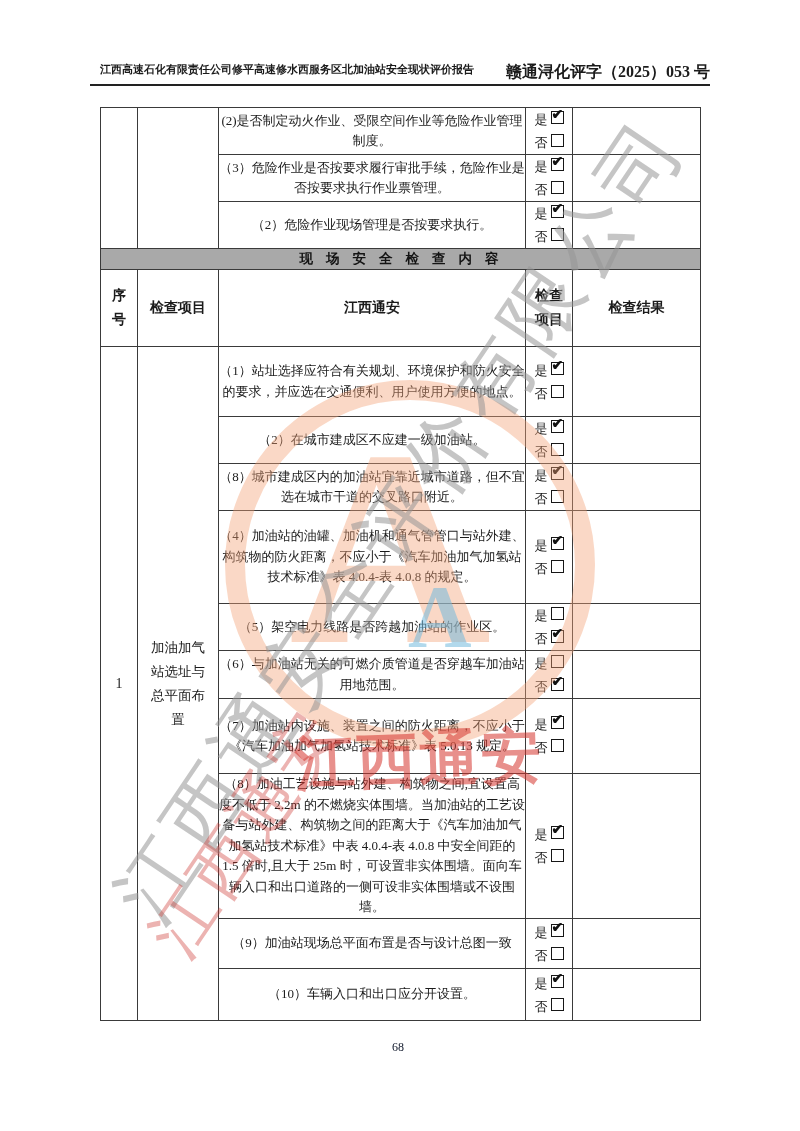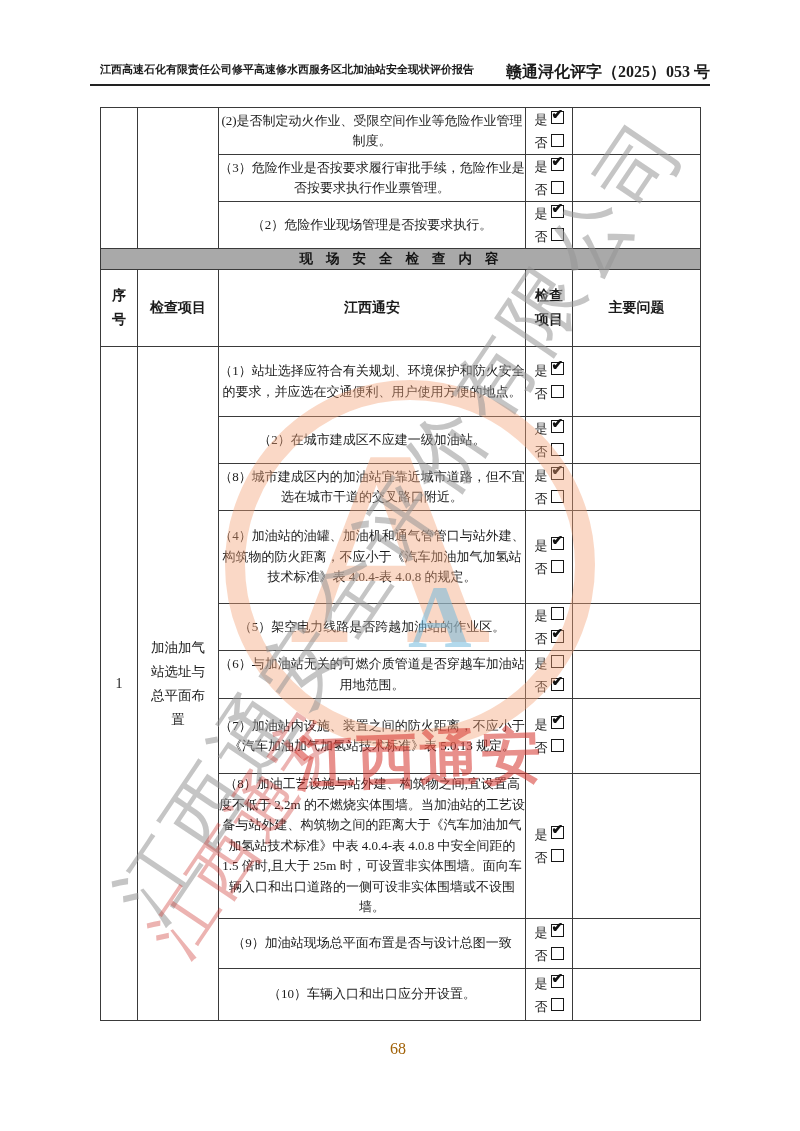--- a/index.html
+++ b/index.html
@@ -47,21 +47,21 @@
   .wm-blue{left:408px;top:572px;font-size:88px;line-height:90px;font-weight:bold;
            color:rgba(115,185,220,0.55);}
   .wm-gray{left:-100px;top:478px;width:1000px;text-align:center;font-size:80px;line-height:84px;
            letter-spacing:6px;color:rgba(150,150,150,0.55);transform:rotate(-56deg);}
   .wm-red-diag{left:40px;top:798px;width:410px;text-align:center;font-size:66px;line-height:70px;
            letter-spacing:4px;color:rgba(205,55,50,0.38);transform:rotate(-56deg);}
   .wm-red-h{left:295px;top:728px;font-size:60px;line-height:64px;font-weight:bold;letter-spacing:2px;
            color:rgba(213,52,46,0.55);transform:rotate(-2deg);}
 
   
-  .page-num{position:absolute;left:0;right:4px;top:1040px;text-align:center;font-size:16px;color:#a16207;}
+  .page-num{position:absolute;left:0;right:4px;top:1040px;text-align:center;font-size:12px;color:#0f172a;}
 </style>
 </head>
 <body>
 
 <div class="page">
 
   <div class="doc-header">
     <span class="hl">江西高速石化有限责任公司修平高速修水西服务区北加油站安全现状评价报告</span>
     <span class="hr">赣通浔化评字（2025）053 号</span>
   </div>
@@ -104,21 +104,21 @@
       </tbody>
     <tbody>
       <tr class="banner-row" style="height:21px">
         <td colspan="5">现场安全检查内容</td>
       </tr>
       <tr class="header-row" style="height:77px">
         <th class="th-seq"><span class="bk">序号</span></th>
         <th><span class="bk">检查项目</span></th>
         <th><span class="bk" style="width:auto">江西通安</span></th>
         <th class="th-result"><span class="bk">检查项目</span></th>
-        <th><span class="bk" style="width:auto">主要问题</span></th>
+        <th><span class="bk" style="width:auto">检查结果</span></th>
       </tr>
     </tbody>
     <tbody id="main-body">
         <tr style="height: 70px;">
           <td class="c-seq" rowspan="10">1</td>
           <td class="c-item" rowspan="10">
             <div class="iw">加油加气站选址与总平面布置</div>
           </td>
           <td class="c-content">（1）站址选择应符合有关规划、环境保护和防火安全的要求，并应选在交通便利、用户使用方便的地点。</td>
           <td class="c-result">

